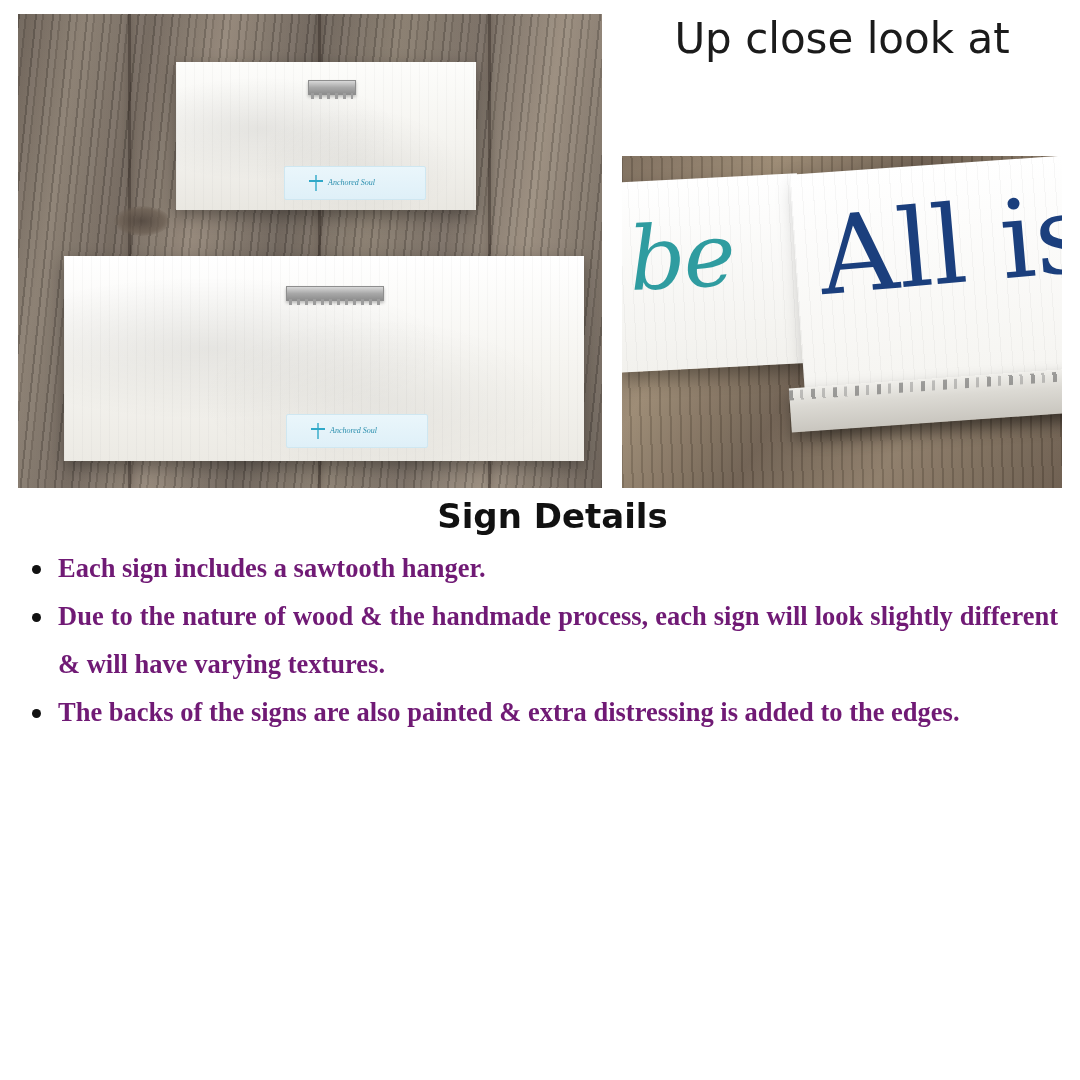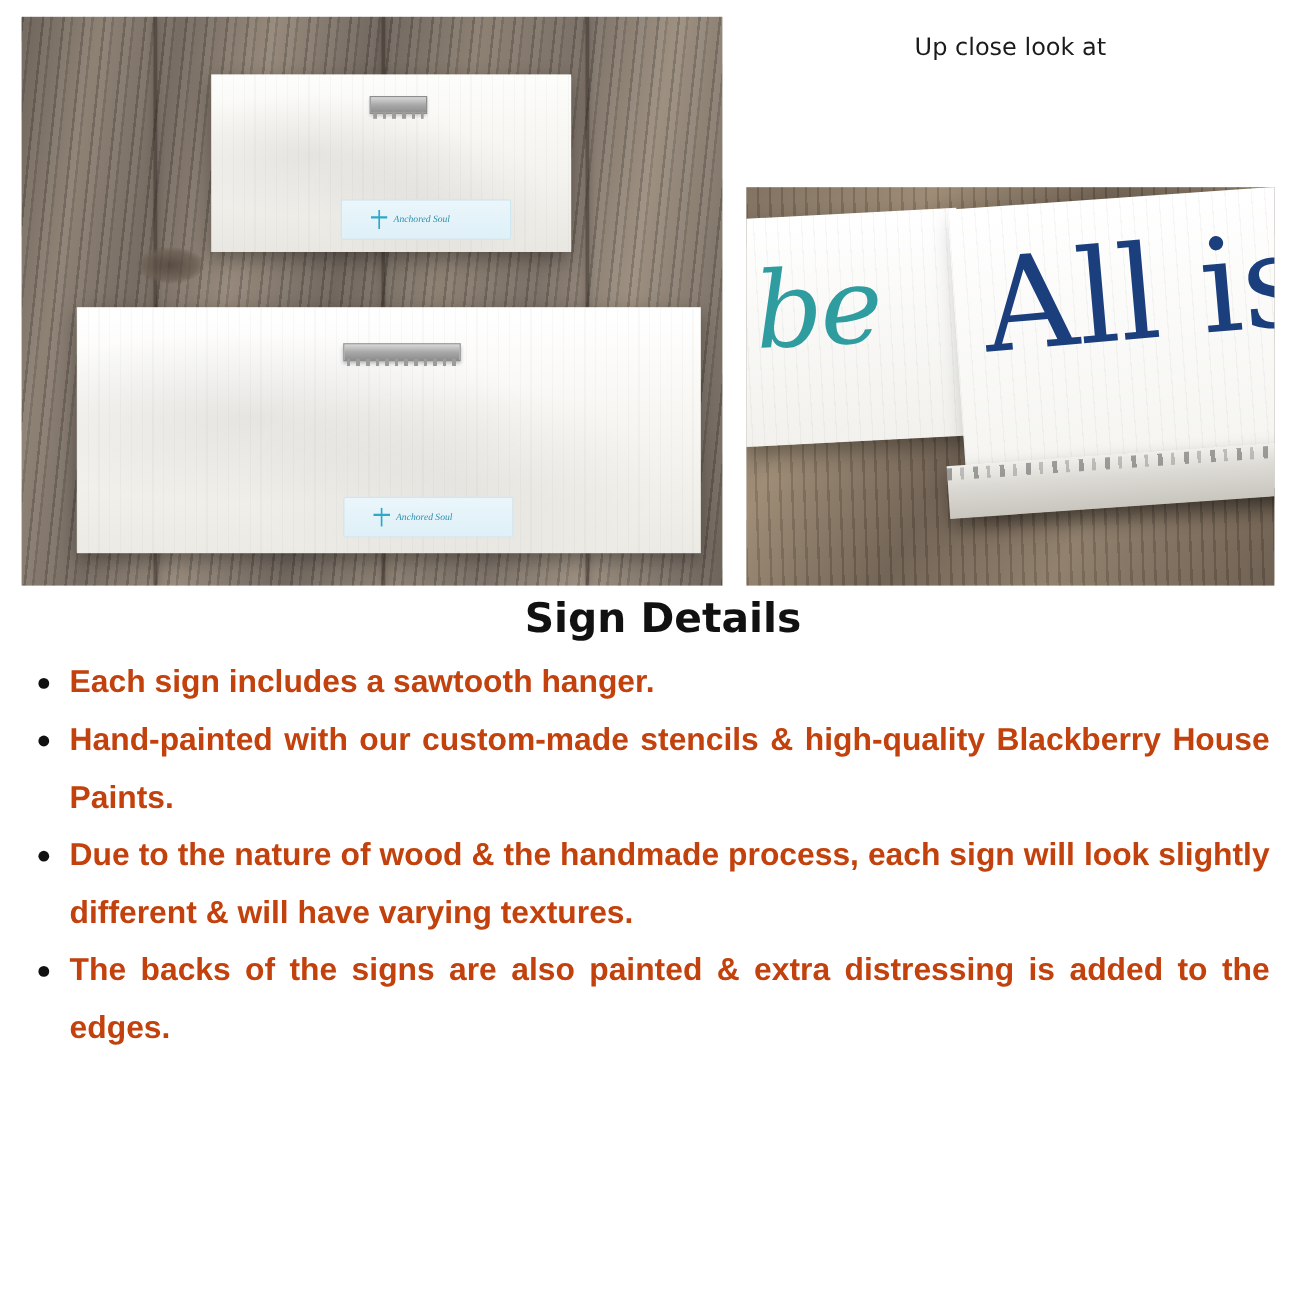--- a/index.html
+++ b/index.html
@@ -152,21 +152,21 @@
     height: 140px;
     display: flex;
     flex-direction: column;
     align-items: center;
     justify-content: flex-start;
     padding-top: 4px;
     box-sizing: border-box;
   }
   .headline span {
     font-family: "DejaVu Sans", sans-serif;
-    font-size: 20px;
+    font-size: 42px;
     line-height: 42px;
     color: #1b1b1b;
     text-align: center;
     white-space: nowrap;
   }
 
   .photo-right {
     position: absolute;
     left: 0;
     top: 142px;
@@ -265,25 +265,25 @@
     margin: 0 0 6px 0;
     padding-left: 25px;
   }
   ul.bullets {
     list-style: none;
     margin: 0;
     padding: 0 22px 0 16px;
   }
   ul.bullets li {
     position: relative;
-    font-family: Liberation Sans, sans-serif;
+    font-family: Liberation Serif, serif;
     font-weight: bold;
     font-size: 26.5px;
     line-height: 48px;
-    color: #c2410c;
+    color: #701a75;
     padding-left: 42px;
     text-align: justify;
     text-justify: inter-word;
     margin-bottom: 0;
   }
   ul.bullets li::before {
     content: "";
     position: absolute;
     left: 16px;
     top: 21px;
@@ -348,19 +348,18 @@
           <div class="chips"></div>
         </div>
       </div>
     </div>
   </div>
 
   <div class="details">
     <h2 class="details-title">Sign Details</h2>
     <ul class="bullets">
       <li>Each sign includes a sawtooth hanger.</li>
-      <li>Hand-painted with our custom-made stencils &amp; high-quality Blackberry House Paints.</li>
       <li>Due to the nature of wood &amp; the handmade process, each sign will look slightly different &amp; will have varying textures.</li>
       <li>The backs of the signs are also painted &amp; extra distressing is added to the edges.</li>
     </ul>
   </div>
 
 </div>
 
 </body></html>

